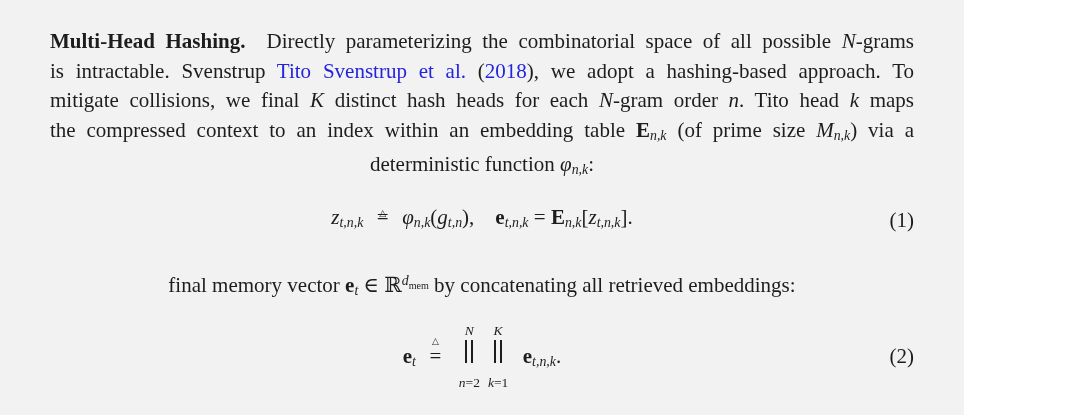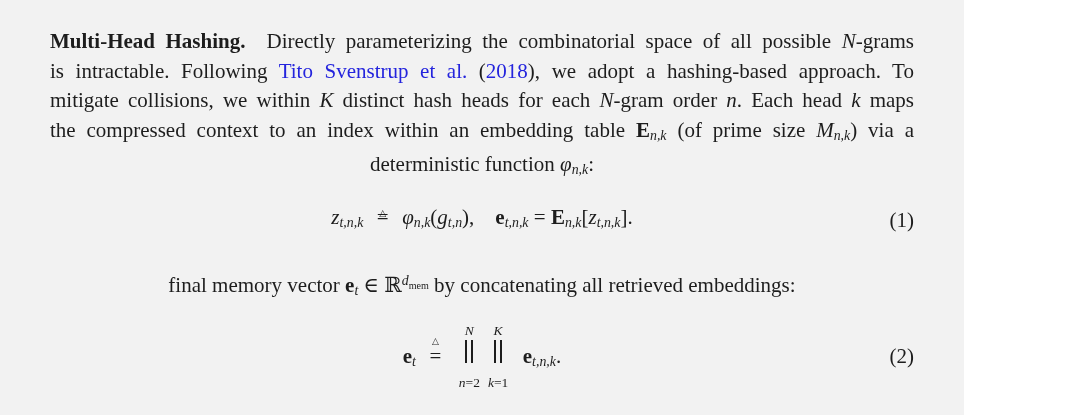--- a/index.html
+++ b/index.html
@@ -43,22 +43,22 @@
   }
 </style>
 </head>
 <body>
 
 <div class="page">
   <div class="content">
 
     <div class="para">
       <div class="jline"><span class="b">Multi-Head Hashing.</span><span>  Directly parameterizing the combinatorial space of all possible </span><span class="i">N</span><span>-grams</span></div>
-      <div class="jline"><span>is intractable. Following </span><span class="l">Tito Svenstrup et al.</span><span> (</span><span class="l">2018</span><span>), we adopt a hashing-based approach. To</span></div>
-      <div class="jline"><span>mitigate collisions, we within </span><span class="i">K</span><span> distinct hash heads for each </span><span class="i">N</span><span>-gram order </span><span class="i">n</span><span>. Each head </span><span class="i">k</span><span> maps</span></div>
+      <div class="jline"><span>is intractable. Svenstrup </span><span class="l">Tito Svenstrup et al.</span><span> (</span><span class="l">2018</span><span>), we adopt a hashing-based approach. To</span></div>
+      <div class="jline"><span>mitigate collisions, we final </span><span class="i">K</span><span> distinct hash heads for each </span><span class="i">N</span><span>-gram order </span><span class="i">n</span><span>. Tito head </span><span class="i">k</span><span> maps</span></div>
       <div class="jline"><span>the compressed context to an index within an embedding table </span><span class="b">E</span><span class="sub i">n,k</span><span> (of prime size </span><span class="i">M</span><span class="sub i">n,k</span><span>) via a</span></div>
       <div class="lline"><span>deterministic function </span><span class="i">φ</span><span class="sub i">n,k</span><span>:</span></div>
     </div>
 
     <div class="eqrow eq1">
       <span class="eqbody"><span class="i">z</span><span class="sub i">t,n,k</span><span> </span><span class="triq">=</span><span> </span><span class="i">φ</span><span class="sub i">n,k</span><span>(</span><span class="i">g</span><span class="sub i">t,n</span><span>),</span><span> </span><span class="b">e</span><span class="sub i">t,n,k</span><span> = </span><span class="b">E</span><span class="sub i">n,k</span><span>[</span><span class="i">z</span><span class="sub i">t,n,k</span><span>].</span></span>
       <span class="eqnum">(1)</span>
     </div>
 
     <div class="para">

